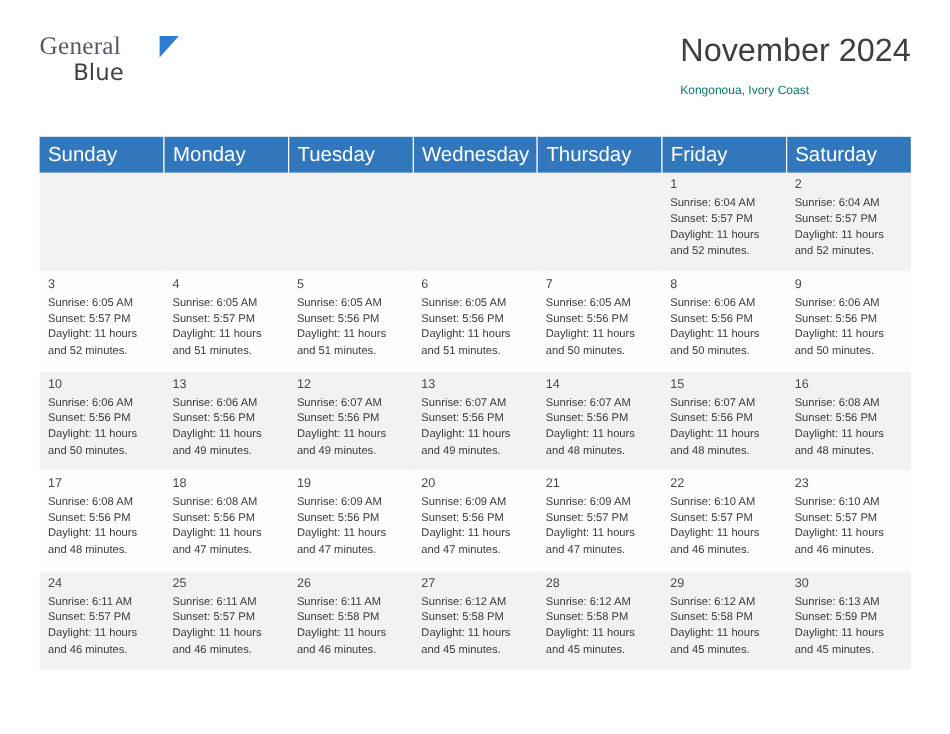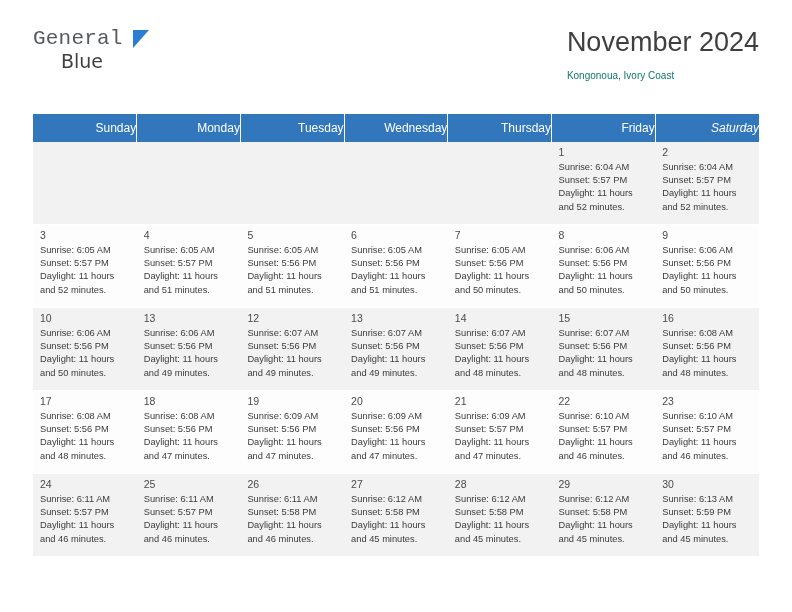--- a/index.html
+++ b/index.html
@@ -32,21 +32,21 @@
   }
   .logo {
     line-height: 1;
     position: relative;
     width: 130px;
   }
   .logo-general {
     font-size: 21px;
     color: #555a5e;
     letter-spacing: 0.2px;
-    font-family: Liberation Mono, monospace;
+    font-family: Liberation Serif, serif;
   }
   .logo-blue {
     font-size: 19px;
     color: #404040;
     font-family: "DejaVu Sans", sans-serif;
     display: block;
     margin-top: 3px;
     margin-left: 28px;
   }
   .logo-flag {
@@ -80,28 +80,28 @@
   .calendar {
     width: 726px;
     border-collapse: collapse;
     table-layout: fixed;
     margin-top: 16px;
   }
   .calendar th {
     background: #3277bc;
     color: #ffffff;
     font-weight: normal;
-    font-size: 12px;
-    text-align: right;
+    font-size: 17px;
+    text-align: left;
     padding: 5px 0 5px 7px;
     height: 18px;
     border-right: 1px solid #ffffff;
     margin-top: 28px;
   }
-  .calendar th:last-child { border-right: none; font-style: italic; }
+  .calendar th:last-child { border-right: none; }
 
   .calendar td {
     vertical-align: top;
     height: 75px;
     padding: 3px 6px 4px 7px;
     font-size: 9.3px;
     color: #3b3b3b;
     border-bottom: 1px solid #ffffff;
     line-height: 1.42;
   }

